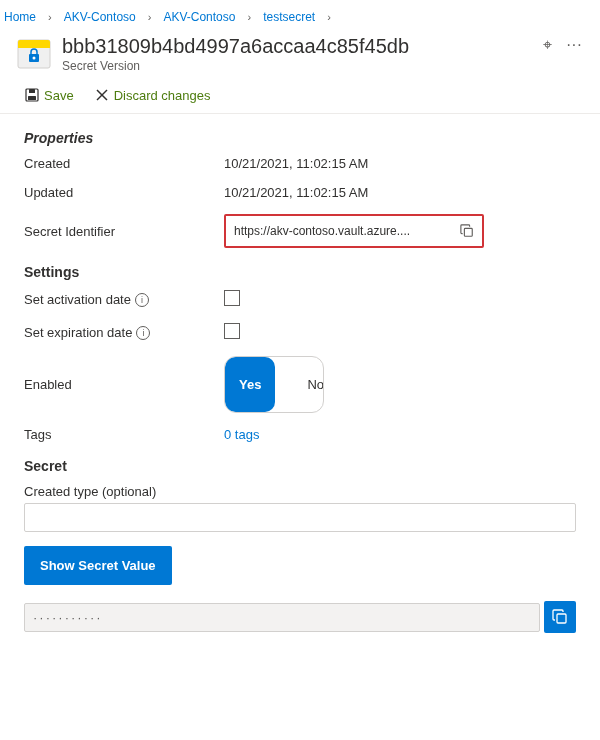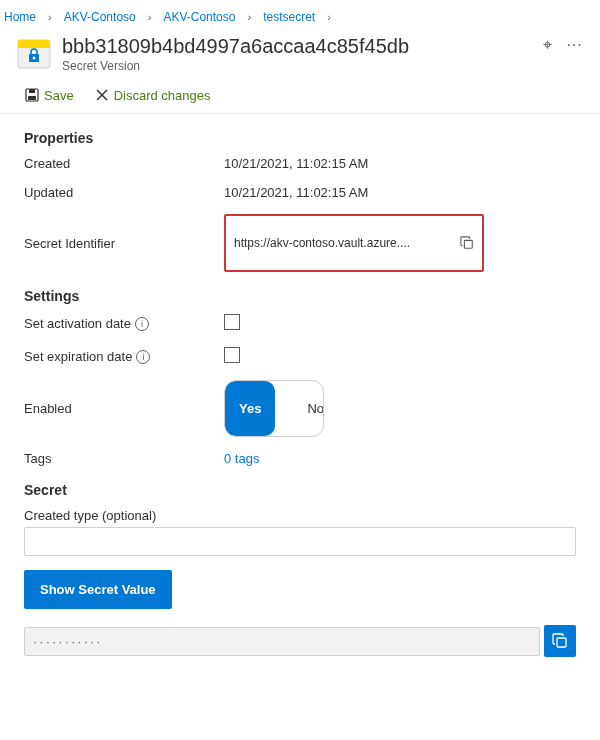--- a/index.html
+++ b/index.html
@@ -87,21 +87,21 @@
     }
 
     
     .section-title {
       font-size: 14px;
       font-weight: 600;
       margin-bottom: 10px;
       margin-top: 16px;
       color: #323130;
     }
-    .section-title:first-child { margin-top: 0; }
+    .section-title:first-child { margin-top: 0; font-style: italic; }
 
     
     .prop-row {
       display: flex;
       align-items: center;
       margin-bottom: 14px;
     }
     .prop-label {
       width: 200px;
       flex-shrink: 0;
@@ -116,21 +116,21 @@
       font-size: 13px;
       color: #323130;
     }
 
     
     .identifier-box {
       display: flex;
       align-items: center;
       border: 2px solid #d13438;
       border-radius: 2px;
-      padding: 20px 8px;
+      padding: 8px 8px;
       background: #fff;
       gap: 6px;
       max-width: 260px;
     }
     .identifier-text {
       font-size: 12px;
       color: #323130;
       flex: 1;
     }
     .copy-btn {

